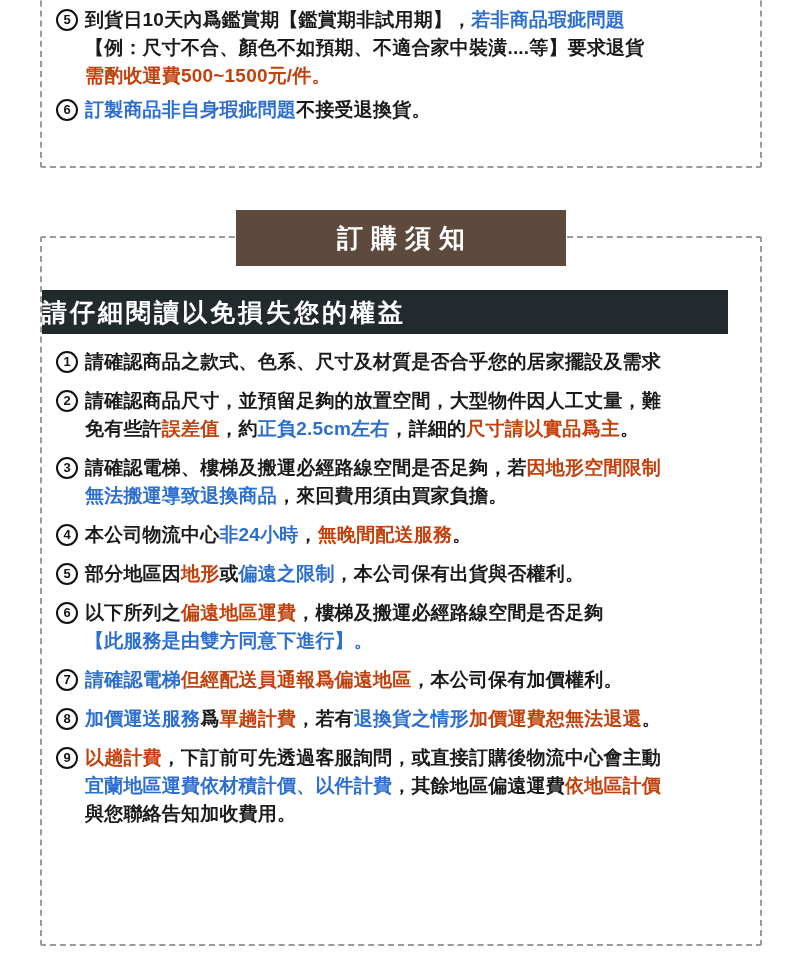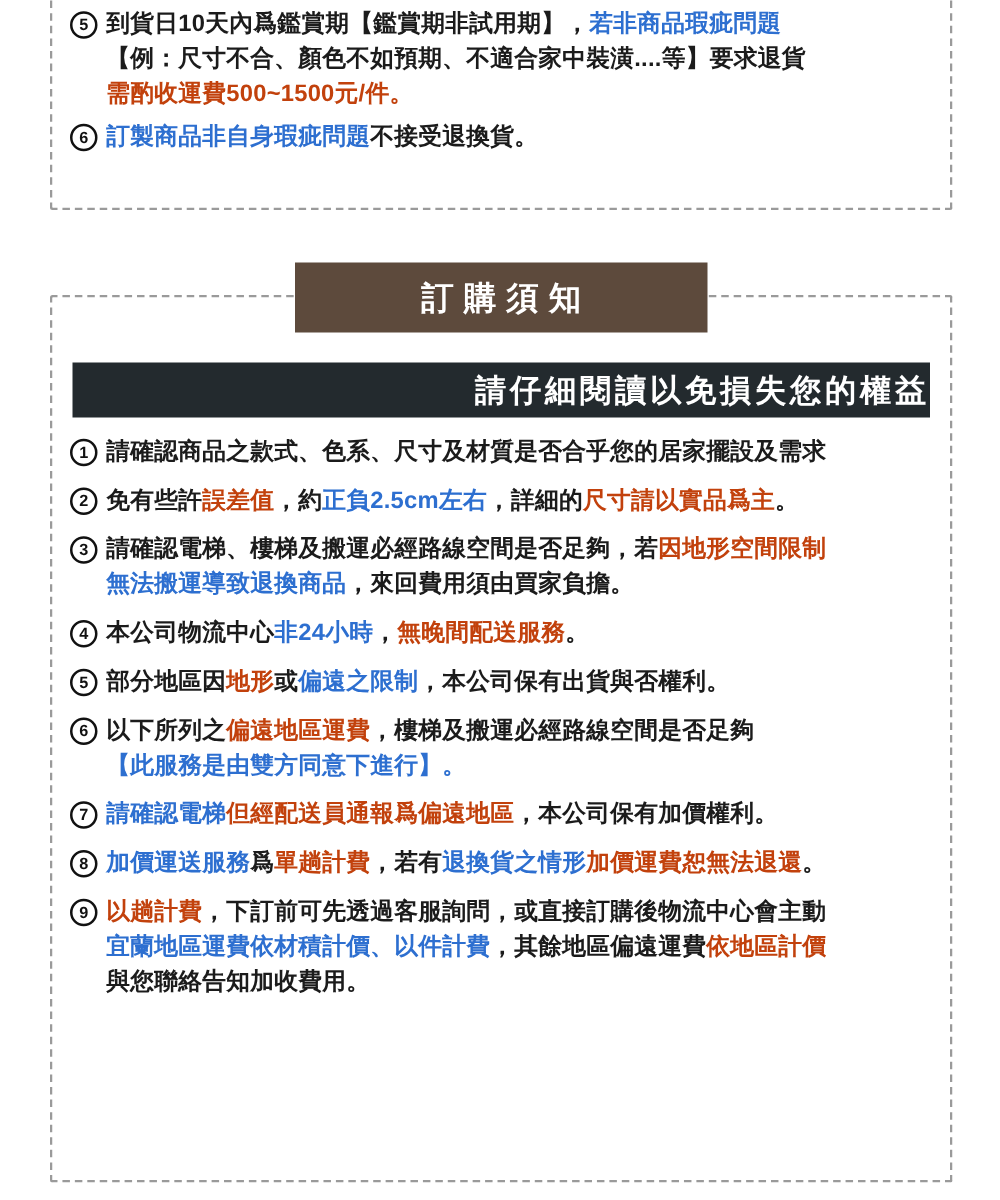--- a/index.html
+++ b/index.html
@@ -95,28 +95,28 @@
     color: #ffffff;
     font-size: 26px;
     font-weight: bold;
     letter-spacing: 8px;
     text-indent: 8px;
   }
 
   
   .darkbar {
     position: absolute;
-    left: 58px;
+    left: 42px;
     top: 290px;
     width: 686px;
     height: 44px;
     background: #232a2e;
     display: flex;
     align-items: center;
-    justify-content: flex-end;
+    justify-content: flex-start;
   }
   .darkbar-text {
     color: #ffffff;
     font-size: 25px;
     font-weight: bold;
     letter-spacing: 3px;
   }
 
   #top-list {
     position: absolute;
@@ -170,20 +170,21 @@
   <div id="bottom-list">
       <div class="row">
         <span class="num">1</span>
         <div class="txt">
           <span class="indent"><span class="bk">請確認商品之款式、色系、尺寸及材質是否合乎您的居家擺設及需求</span></span>
         </div>
       </div>
       <div class="row">
         <span class="num">2</span>
         <div class="txt">
+          <span class="indent"><span class="bk">請確認商品尺寸，並預留足夠的放置空間，大型物件因人工丈量，難</span></span>
           <span class="indent"><span class="bk">免有些許</span><span class="rd">誤差值</span><span class="bk">，約</span><span class="bl">正負2.5cm左右</span><span class="bk">，詳細的</span><span class="rd">尺寸請以實品爲主</span><span class="bk">。</span></span>
         </div>
       </div>
       <div class="row">
         <span class="num">3</span>
         <div class="txt">
           <span class="indent"><span class="bk">請確認電梯、樓梯及搬運必經路線空間是否足夠，若</span><span class="rd">因地形空間限制</span></span>
           <span class="indent"><span class="bl">無法搬運導致退換商品</span><span class="bk">，來回費用須由買家負擔。</span></span>
         </div>
       </div>

